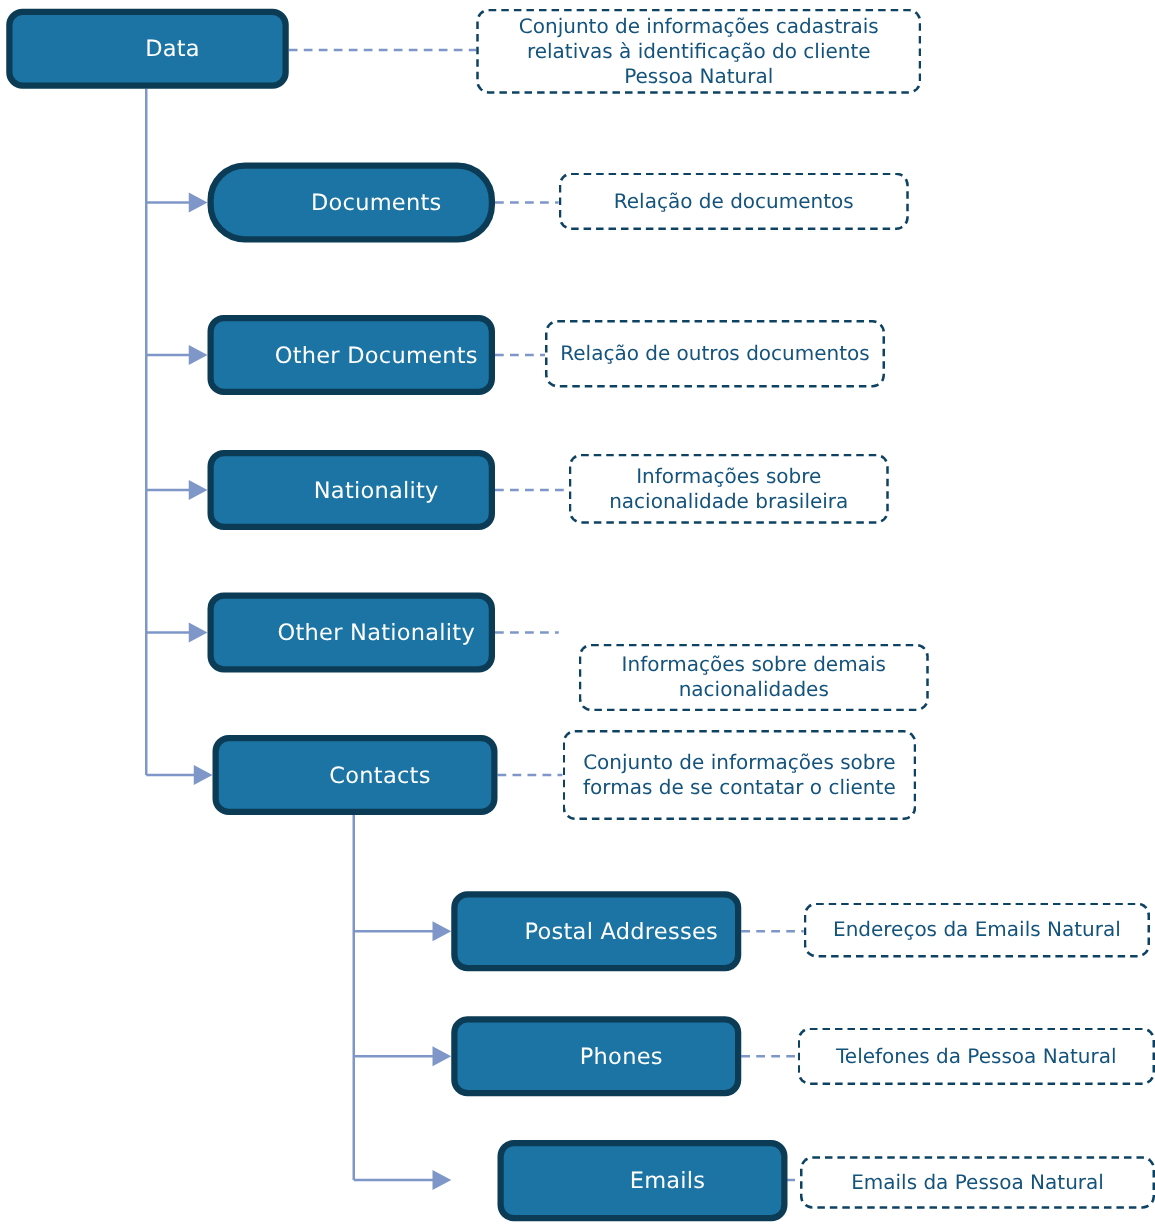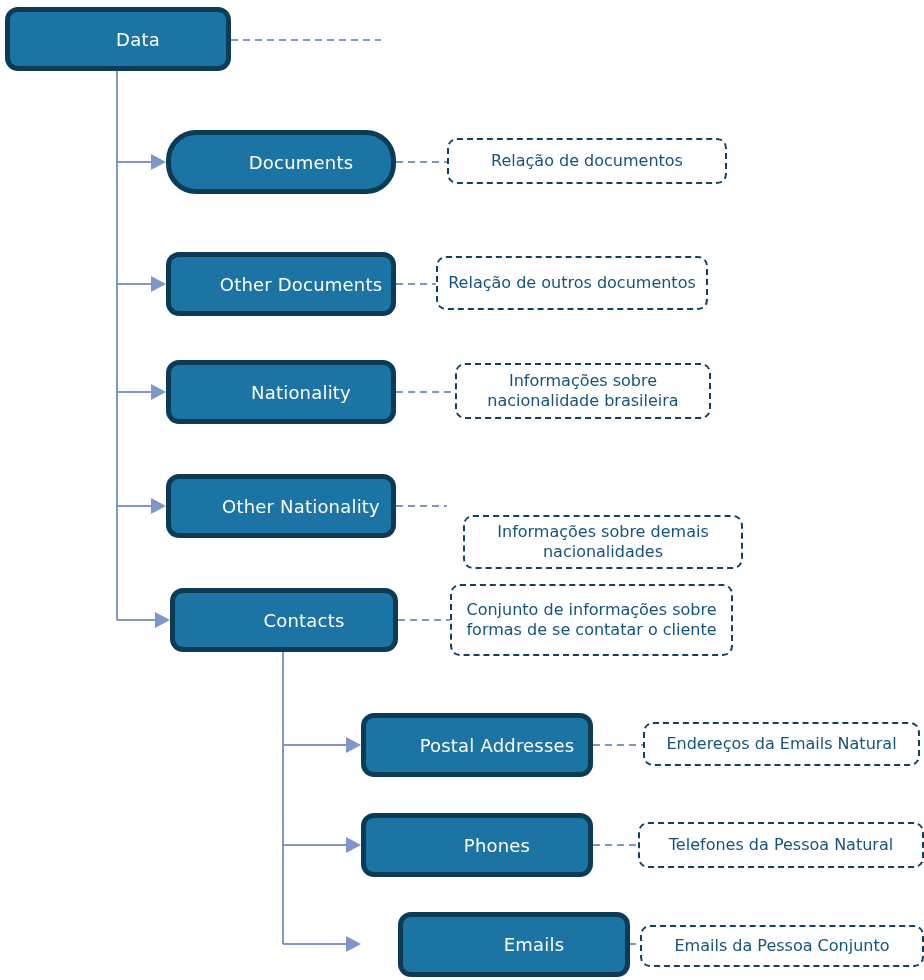--- a/index.html
+++ b/index.html
@@ -100,30 +100,31 @@
   <div class="node" style="left:166px; top:474px; width:230px; height:64px;">Other Nationality</div>
 
   <div class="node" style="left:170px; top:588px; width:228px; height:64px;">Contacts</div>
 
   <div class="node" style="left:361px; top:713px; width:232px; height:64px;">Postal Addresses</div>
 
   <div class="node" style="left:361px; top:813px; width:232px; height:64px;">Phones</div>
 
   <div class="node" style="left:361px; top:912px; width:232px; height:65px;margin-left:37px;">Emails</div>
 
+  <div class="ann" style="left:381px; top:7px; width:356px; height:68px;">Conjunto de informações cadastrais relativas à identificação do cliente Pessoa Natural</div>
 
   <div class="ann" style="left:447px; top:138px; width:280px; height:46px;text-align:right;">Relação de documentos</div>
 
   <div class="ann" style="left:436px; top:256px; width:272px; height:54px;">Relação de outros documentos</div>
 
   <div class="ann" style="left:455px; top:363px; width:256px; height:56px;">Informações sobre nacionalidade brasileira</div>
 
   <div class="ann" style="left:463px; top:479px; width:280px; height:54px;margin-top:36px;">Informações sobre demais nacionalidades</div>
 
   <div class="ann" style="left:450px; top:584px; width:283px; height:72px;">Conjunto de informações sobre formas de se contatar o cliente</div>
 
   <div class="ann" style="left:643px; top:722px; width:277px; height:44px;">Endereços da Emails Natural</div>
 
   <div class="ann" style="left:638px; top:822px; width:286px; height:46px;">Telefones da Pessoa Natural</div>
 
-  <div class="ann" style="left:640px; top:925px; width:284px; height:42px;">Emails da Pessoa Conjunto</div>
+  <div class="ann" style="left:640px; top:925px; width:284px; height:42px;">Emails da Pessoa Natural</div>
 
 </div>
 
 </body></html>

